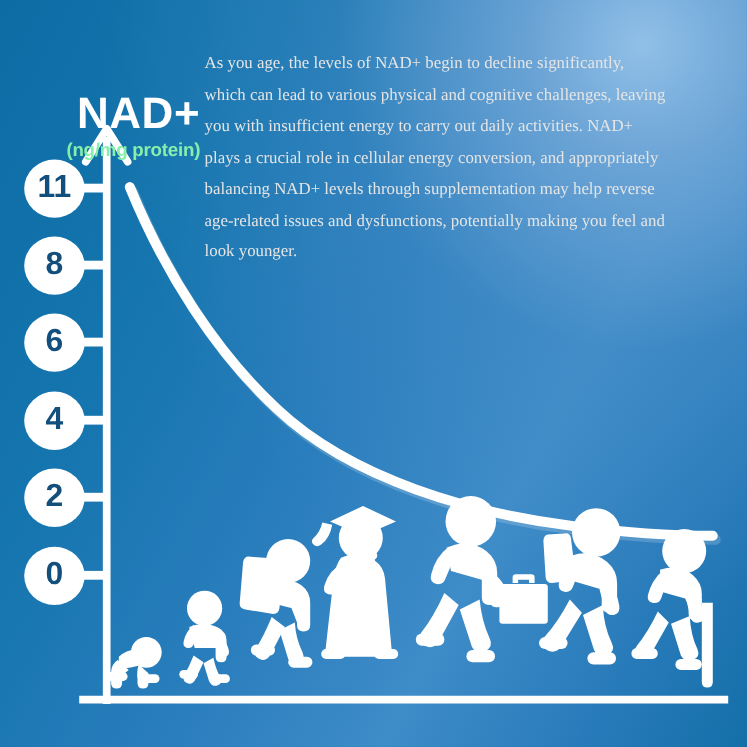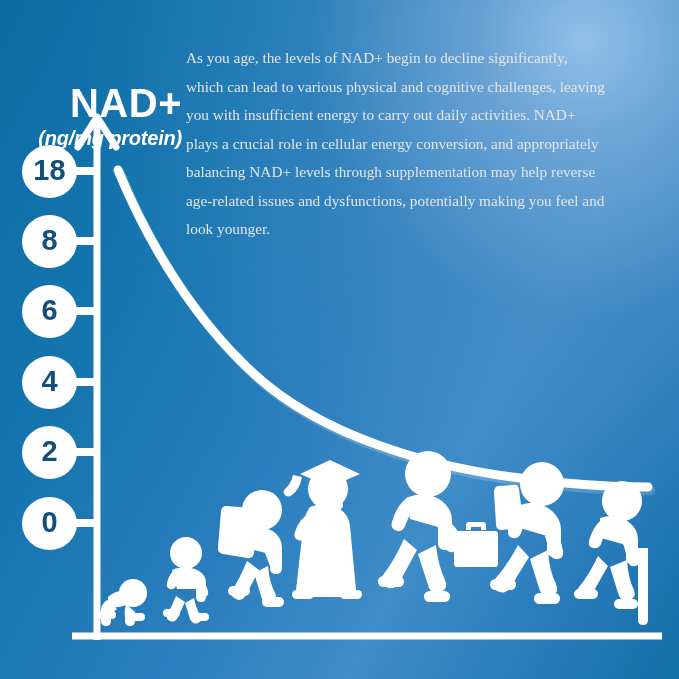--- a/index.html
+++ b/index.html
@@ -41,26 +41,25 @@
     margin-top: 40px;
   }
   #chart-title {
     color: #ffffff;
     font-size: 40px;
     font-weight: bold;
     letter-spacing: 0.5px;
     line-height: 1.05;
   }
   #chart-subtitle {
-    color: #ffffff;
-    font-size: 20px;
+    color: #86efac;
+    font-size: 17px;
     font-weight: bold;
     margin-top: 3px;
     letter-spacing: -0.2px;
-    font-style: italic;
   }
 
   
   #body-paragraph {
     position: absolute;
     left: 186px;
     top: 44px;
     width: 422px;
     color: #e5e5e5;
     font-family: "Liberation Serif", serif;
@@ -122,21 +121,21 @@
              C 575,485 620,487 648,487" fill="none" stroke="#ffffff" stroke-width="9" stroke-linecap="round"></path>
   </svg>
 
   <div id="title-block">
     <div id="chart-title">NAD+</div>
     <div id="chart-subtitle">(ng/mg protein)</div>
   </div>
 
   <div id="body-paragraph">As you age, the levels of NAD+ begin to decline significantly, which can lead to various physical and cognitive challenges, leaving you with insufficient energy to carry out daily activities. NAD+ plays a crucial role in cellular energy conversion, and appropriately balancing NAD+ levels through supplementation may help reverse age-related issues and dysfunctions, potentially making you feel and look younger.</div>
 
-  <div class="tick-label" style="left:22px; top:145px;">18</div>
+  <div class="tick-label" style="left:22px; top:145px;">11</div>
   <div class="tick-label" style="left:22px; top:215px;">8</div>
   <div class="tick-label" style="left:22px; top:285px;">6</div>
   <div class="tick-label" style="left:22px; top:356px;">4</div>
   <div class="tick-label" style="left:22px; top:426px;">2</div>
   <div class="tick-label" style="left:22px; top:497px;">0</div>
 
   <svg id="figures-svg" viewBox="0 0 679 679">
 
     <g fill="#ffffff">
       <circle cx="133" cy="593" r="14"></circle>

